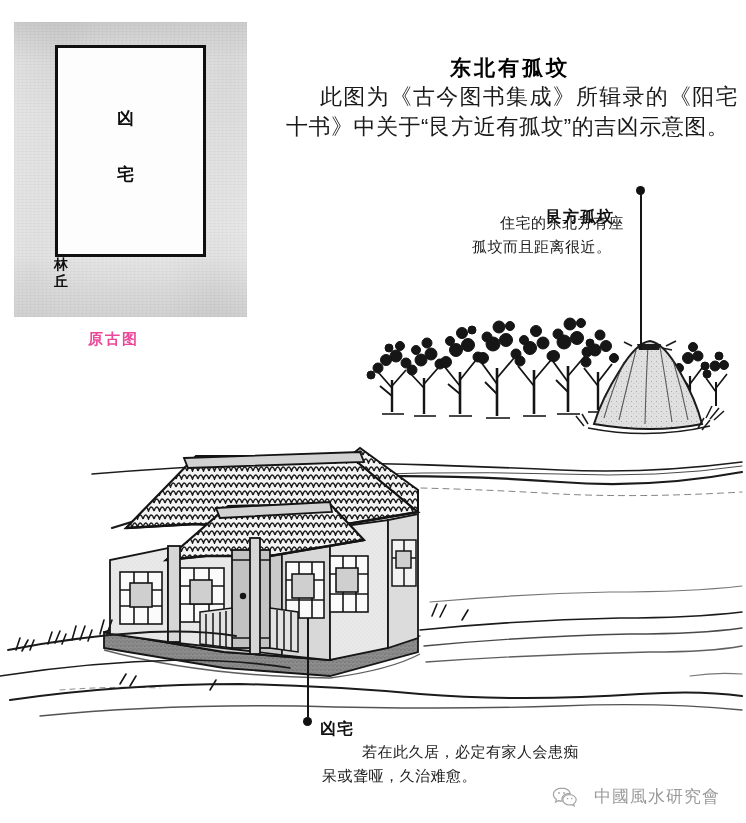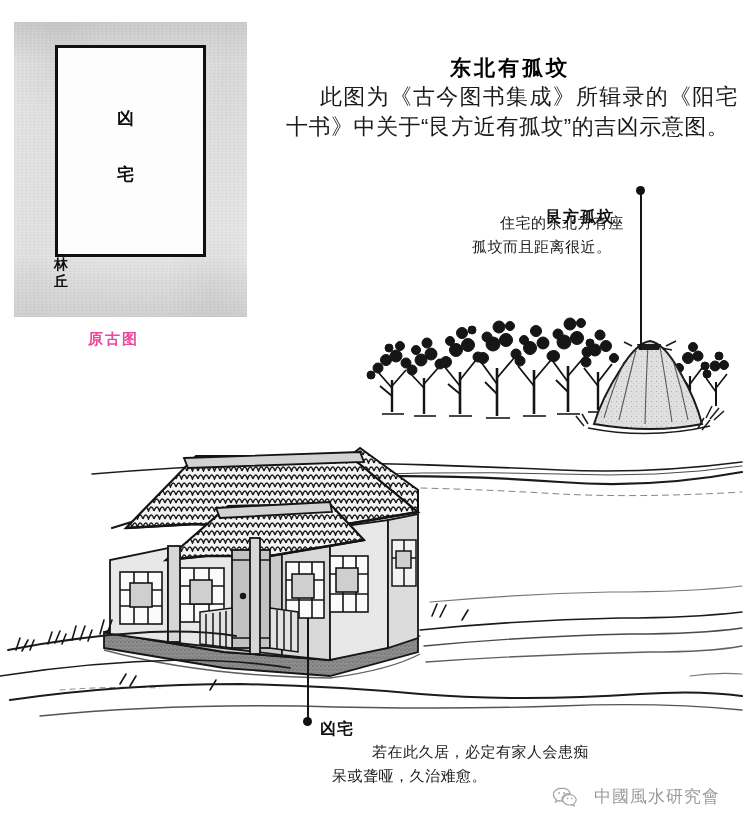--- a/index.html
+++ b/index.html
@@ -128,21 +128,21 @@
     font-family: "DejaVu Serif", "Liberation Serif", serif;
     font-size: 15px;
     line-height: 24px;
     letter-spacing: .5px;
     color: #1a1a1a;
     text-indent: 28px;
   }
   #tomb-anno-title { left: 546px; top: 183px; margin-top: 24px; }
   #tomb-anno-body  { left: 472px; top: 211px; width: 160px; }
   #house-anno-title{ left: 320px; top: 719px; }
-  #house-anno-body { left: 332px; top: 740px; width: 260px; text-indent: 40px; }
+  #house-anno-body { left: 322px; top: 740px; width: 260px; text-indent: 40px; }
 
   .leader-dot {
     position: absolute;
     width: 9px;
     height: 9px;
     border-radius: 50%;
     background: #111111;
   }
   .leader-line {
     position: absolute;

